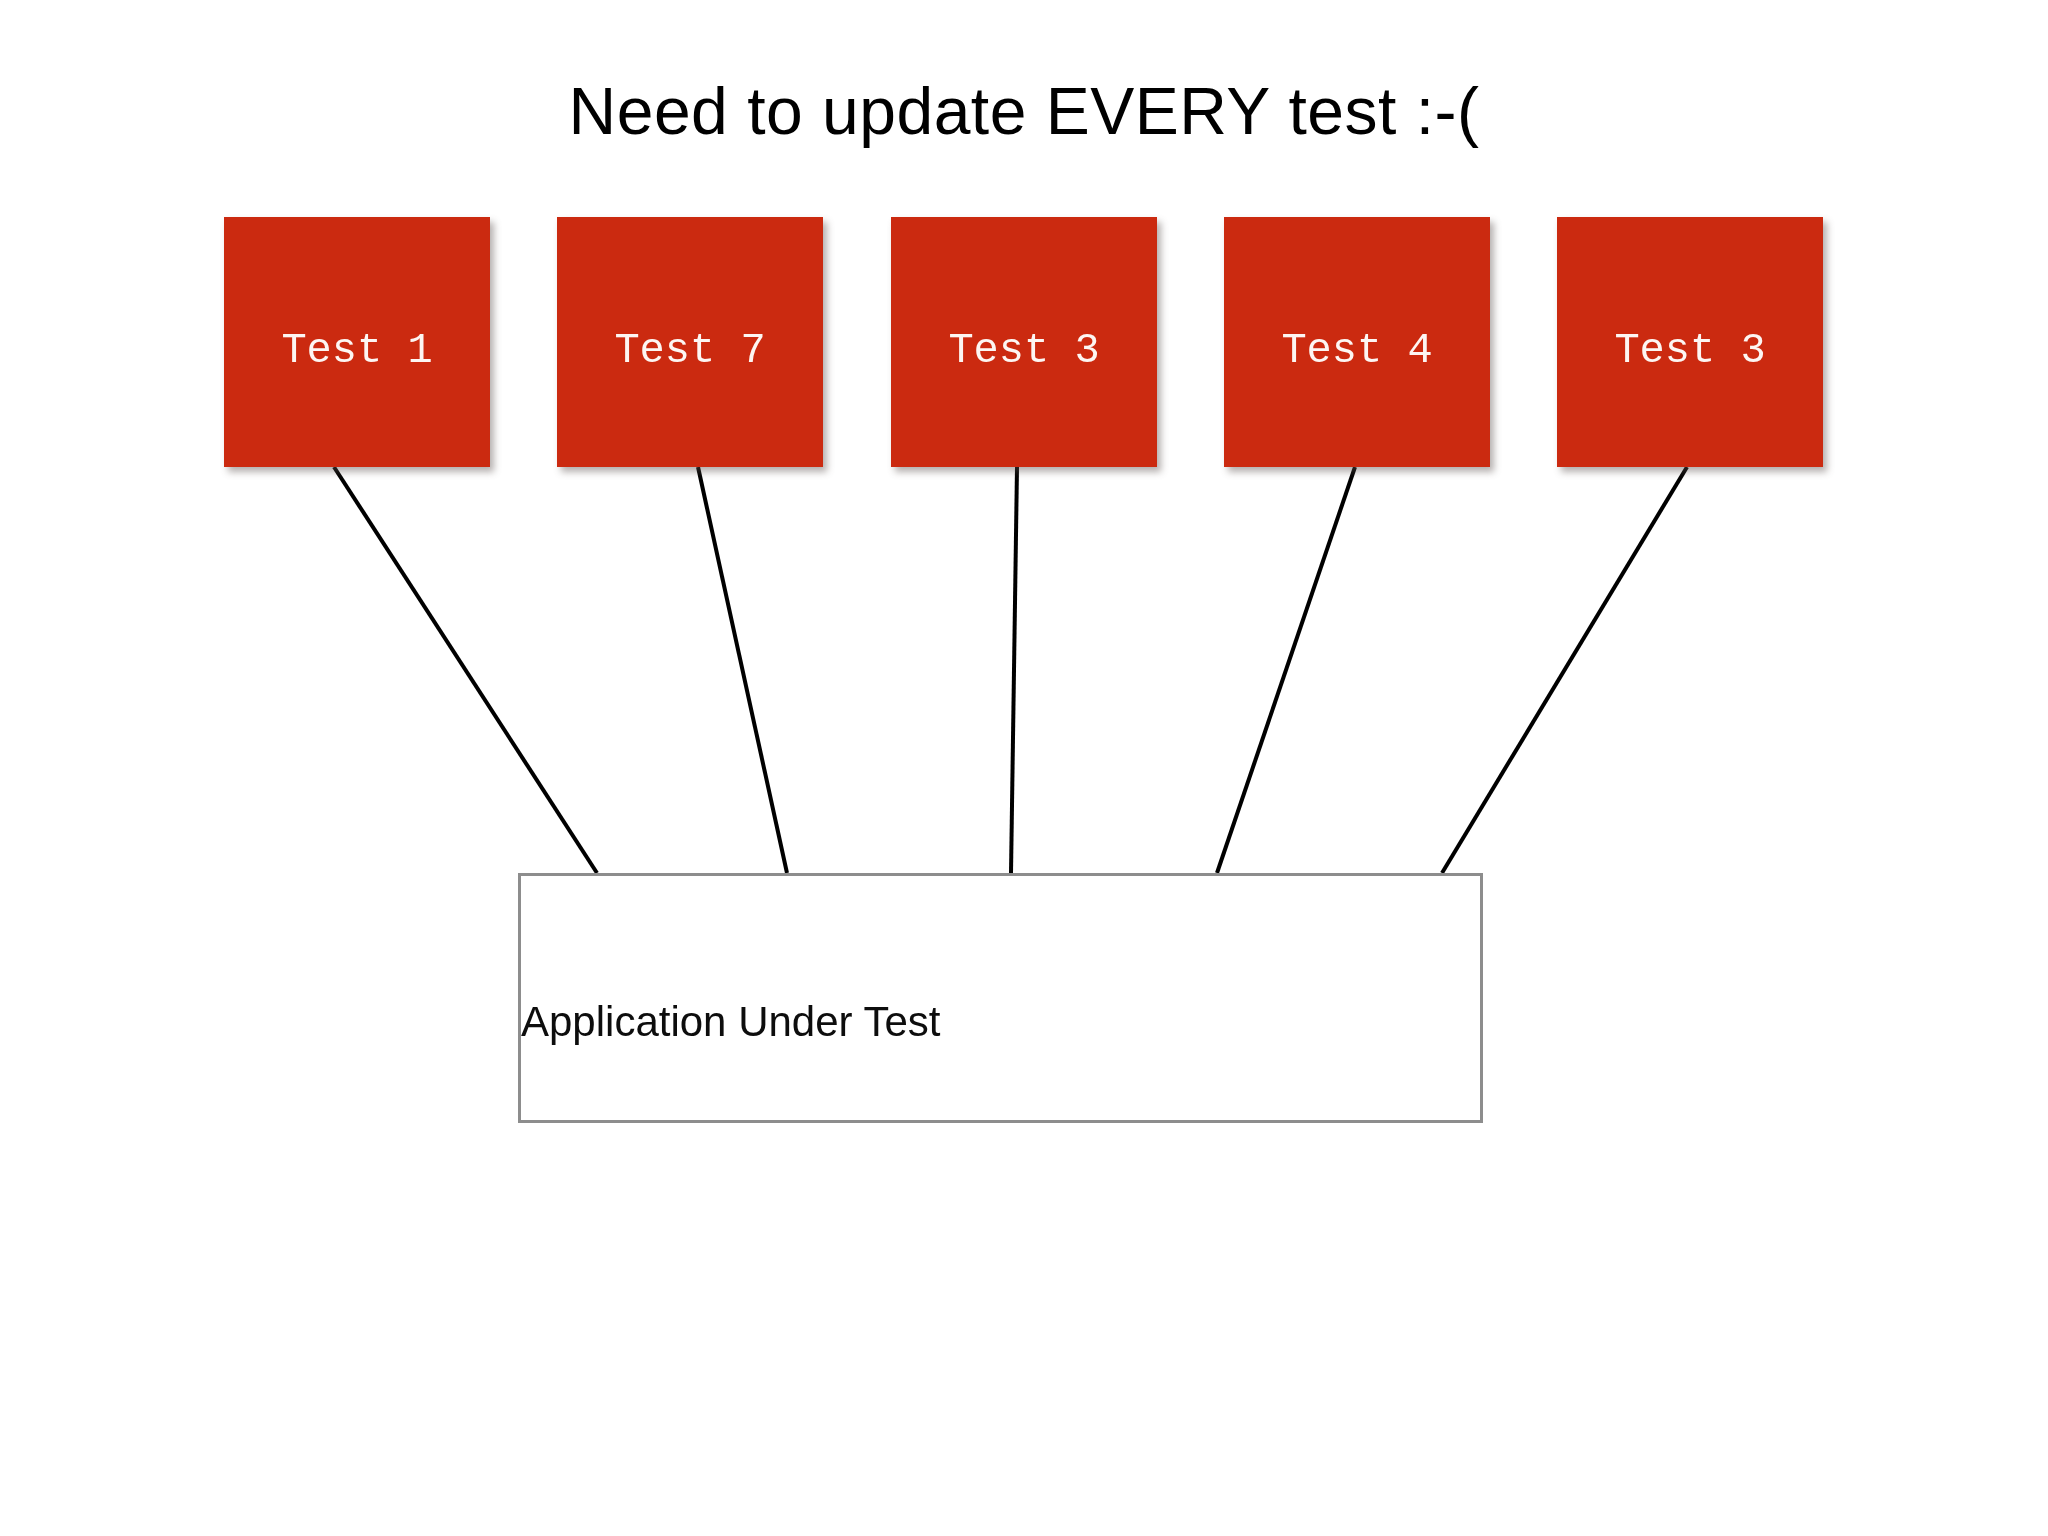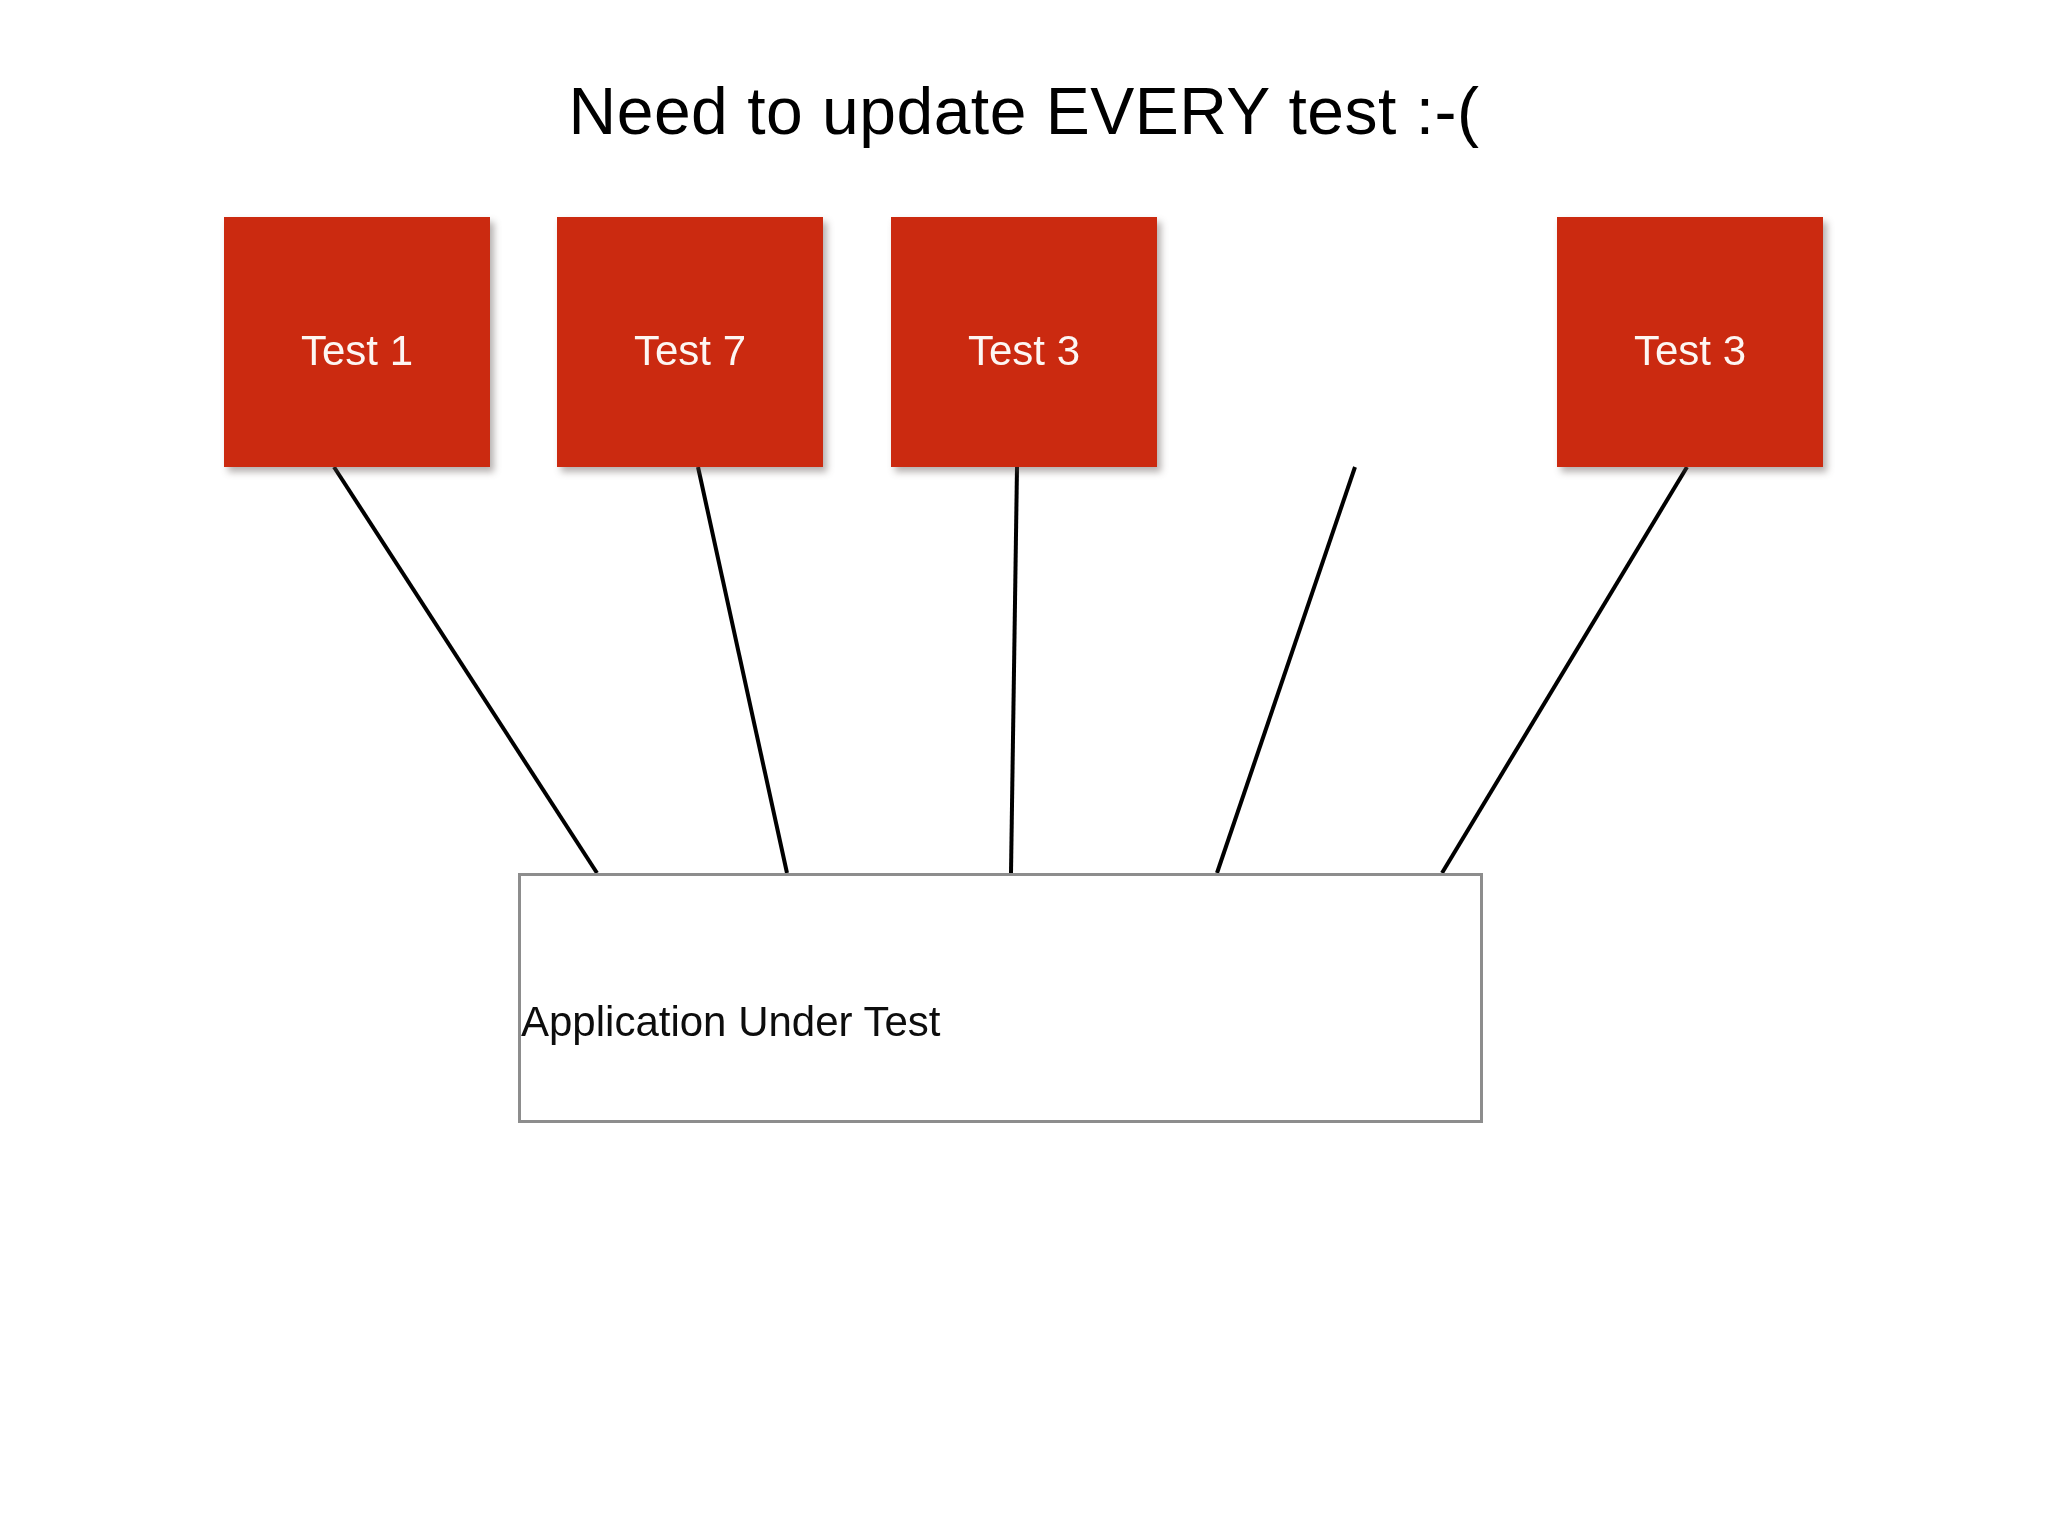--- a/index.html
+++ b/index.html
@@ -49,21 +49,21 @@
     background: #cb2a10;
     box-shadow: 4px 5px 7px rgba(90, 80, 78, 0.45);
     box-sizing: border-box;
   }
   .test-node-label {
     position: absolute;
     left: 0;
     top: 110px;
     width: 266px;
     text-align: center;
-    font-family: Liberation Sans, sans-serif;
+    font-family: Liberation Mono, monospace;
     font-size: 42px;
     font-weight: 400;
     color: #fdf6f3;
     white-space: nowrap;
   }
   #aut-node {
     position: absolute;
     left: 518px;
     top: 873px;
     width: 965px;
@@ -105,20 +105,23 @@
   </div>
 
   <div class="test-node" style="left:557px;">
     <span class="test-node-label">Test 7</span>
   </div>
 
   <div class="test-node" style="left:891px;">
     <span class="test-node-label">Test 3</span>
   </div>
 
+  <div class="test-node" style="left:1224px;">
+    <span class="test-node-label">Test 4</span>
+  </div>
 
   <div class="test-node" style="left:1557px;">
     <span class="test-node-label">Test 3</span>
   </div>
 
   <div id="aut-node">
     <span id="aut-label">Application Under Test</span>
   </div>
 
 </div>

